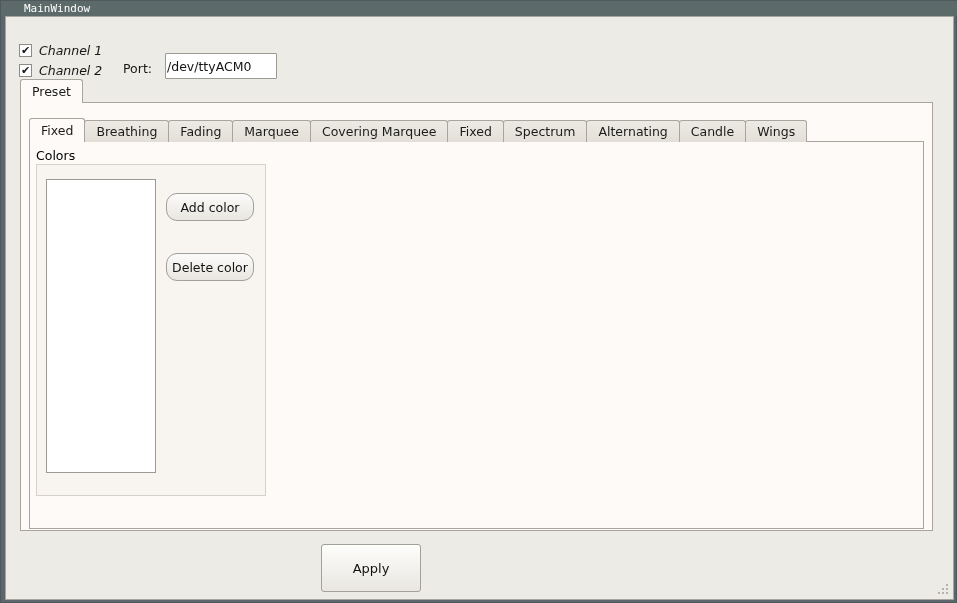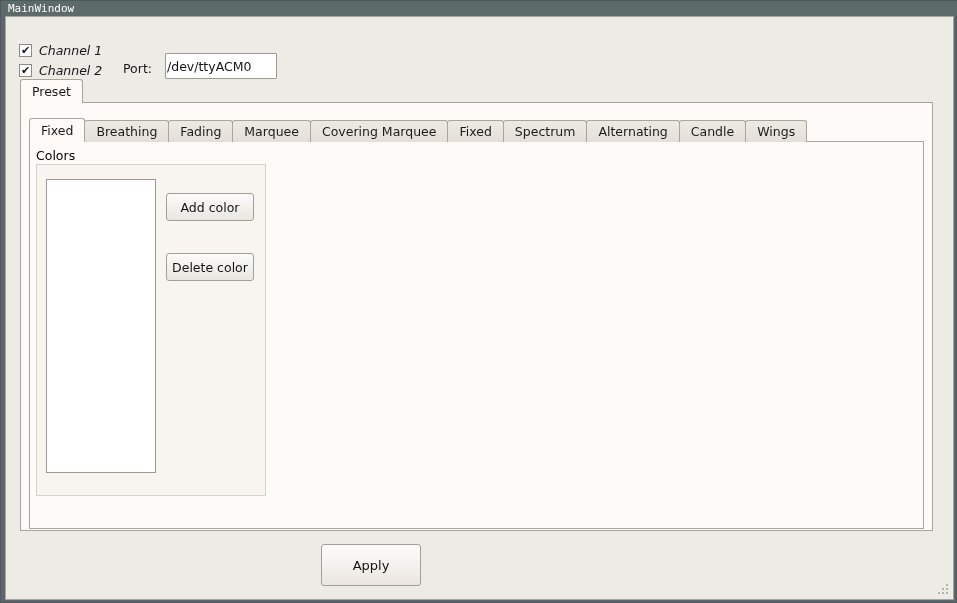--- a/index.html
+++ b/index.html
@@ -29,21 +29,21 @@
   #titlebar {
     position: absolute;
     left: 0; top: 0;
     width: 957px;
     height: 15px;
     background: #5d6a6a;
     color: #ffffff;
     font-family: "DejaVu Sans Mono", monospace;
     font-size: 11px;
     line-height: 15px;
-    padding-left: 7px;
+    padding-left: 23px;
     box-sizing: border-box;
     white-space: nowrap;
     overflow: hidden;
   }
   #client {
     position: absolute;
     left: 4px; top: 15px;
     width: 949px;
     height: 584px;
     background: #edebe6;
@@ -222,21 +222,21 @@
     height: 294px;
     background: #ffffff;
     border: 1px solid #9d9a94;
     box-sizing: border-box;
     overflow: hidden;
   }
   .gbutton {
     position: absolute;
     background: linear-gradient(#fbfbfa, #e9e6e0);
     border: 1px solid #a3a09a;
-    border-radius: 3px;
+    border-radius: 11px;
     font-family: "DejaVu Sans", sans-serif;
     font-size: 12.5px;
     color: #141414;
     box-sizing: border-box;
     white-space: nowrap;
     cursor: default;
     padding: 0;
   }
   #add-color-btn {
     left: 129px;
@@ -251,21 +251,21 @@
     height: 28px;
     margin-top: 20px;
   }
 
   
   #apply-btn {
     position: absolute;
     left: 315px;
     top: 527px;
     width: 100px;
-    height: 42px;
+    height: 48px;
     background: linear-gradient(#fdfdfc, #e9e6e0);
     border: 1px solid #a3a09a;
     border-radius: 3px;
     font-family: "DejaVu Sans", sans-serif;
     font-size: 13px;
     color: #141414;
     box-sizing: border-box;
     cursor: default;
   }
 

